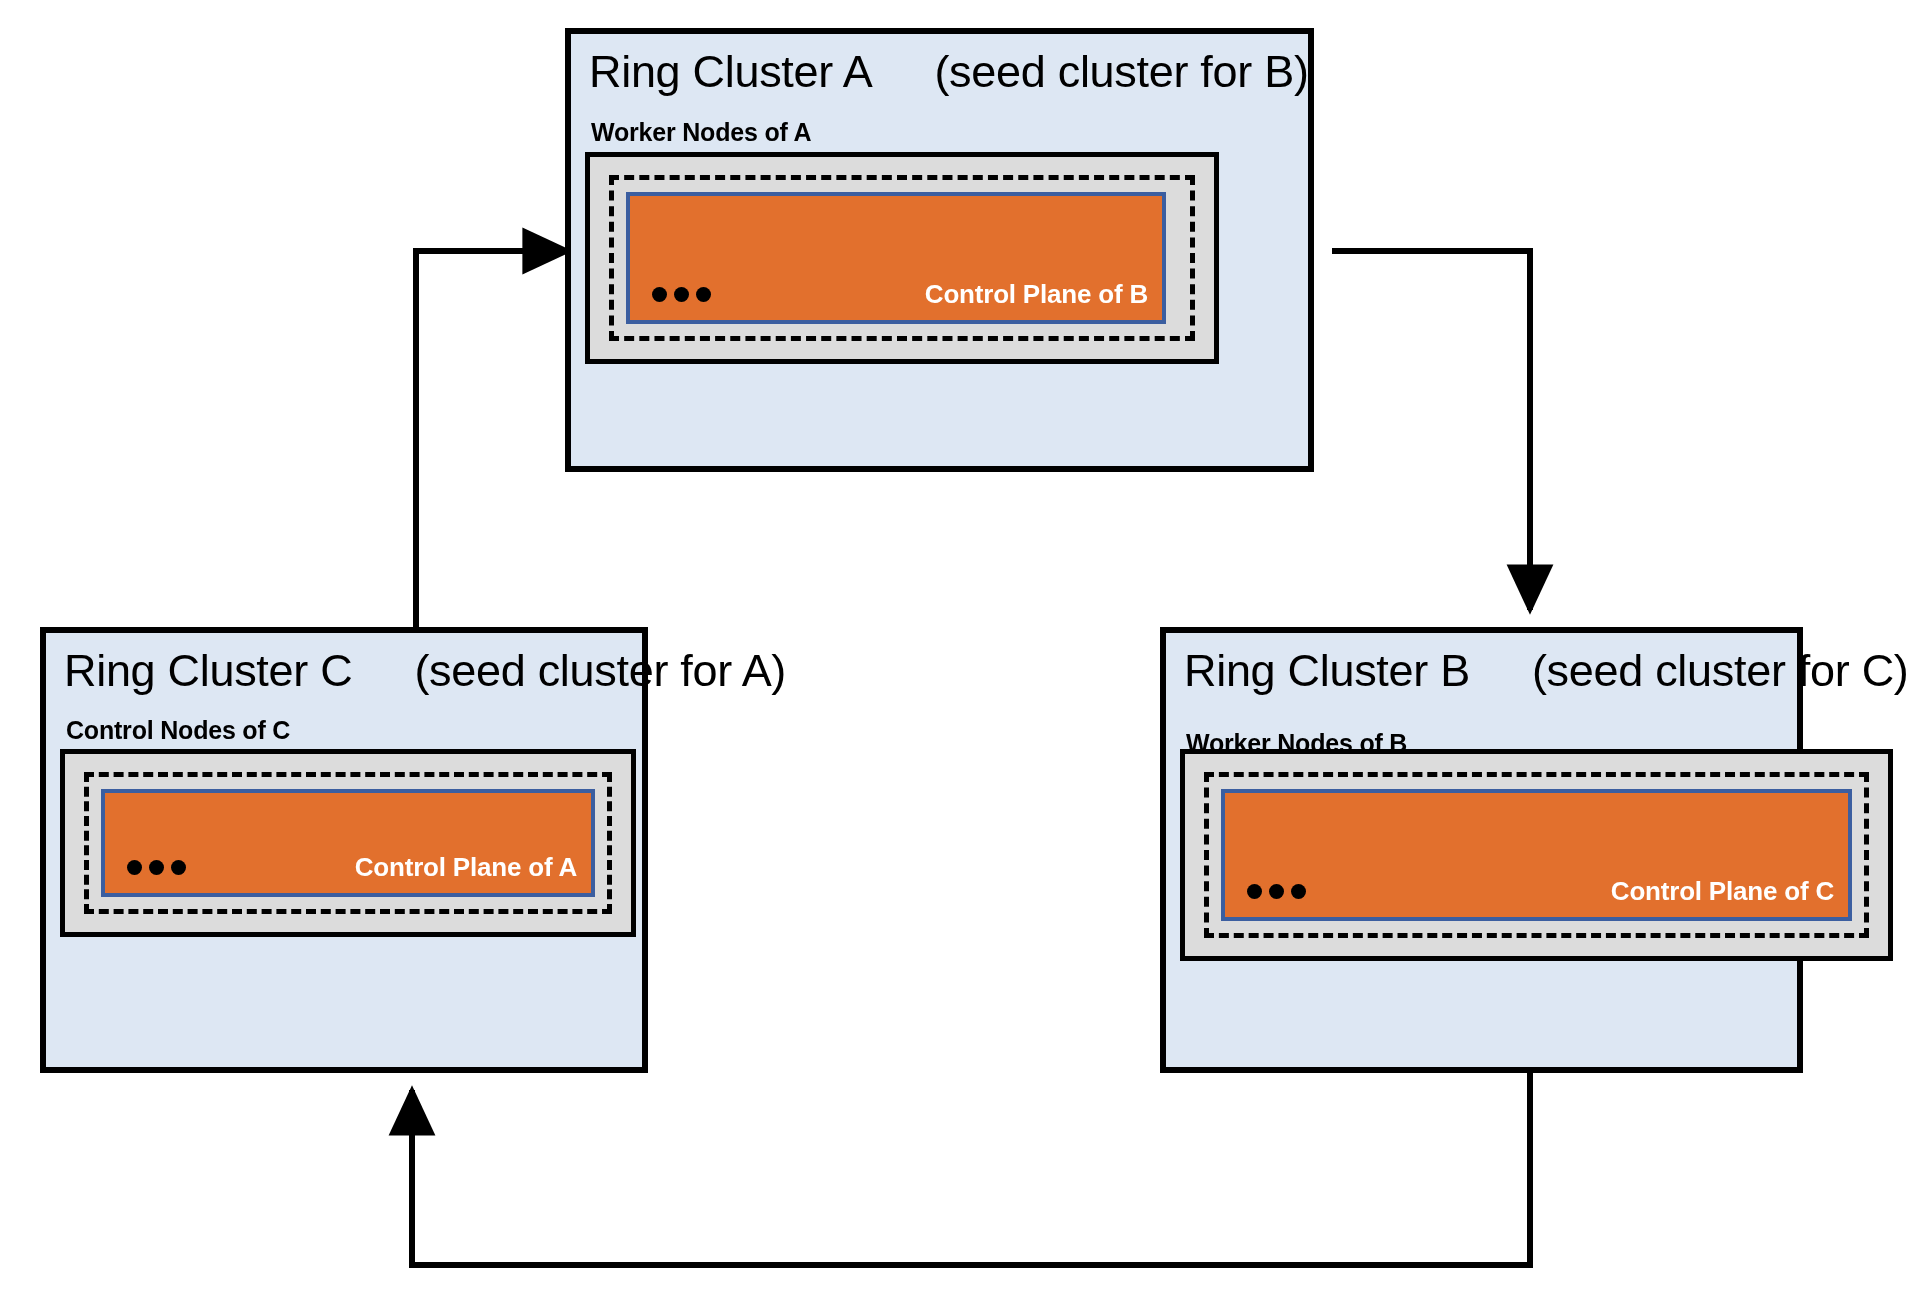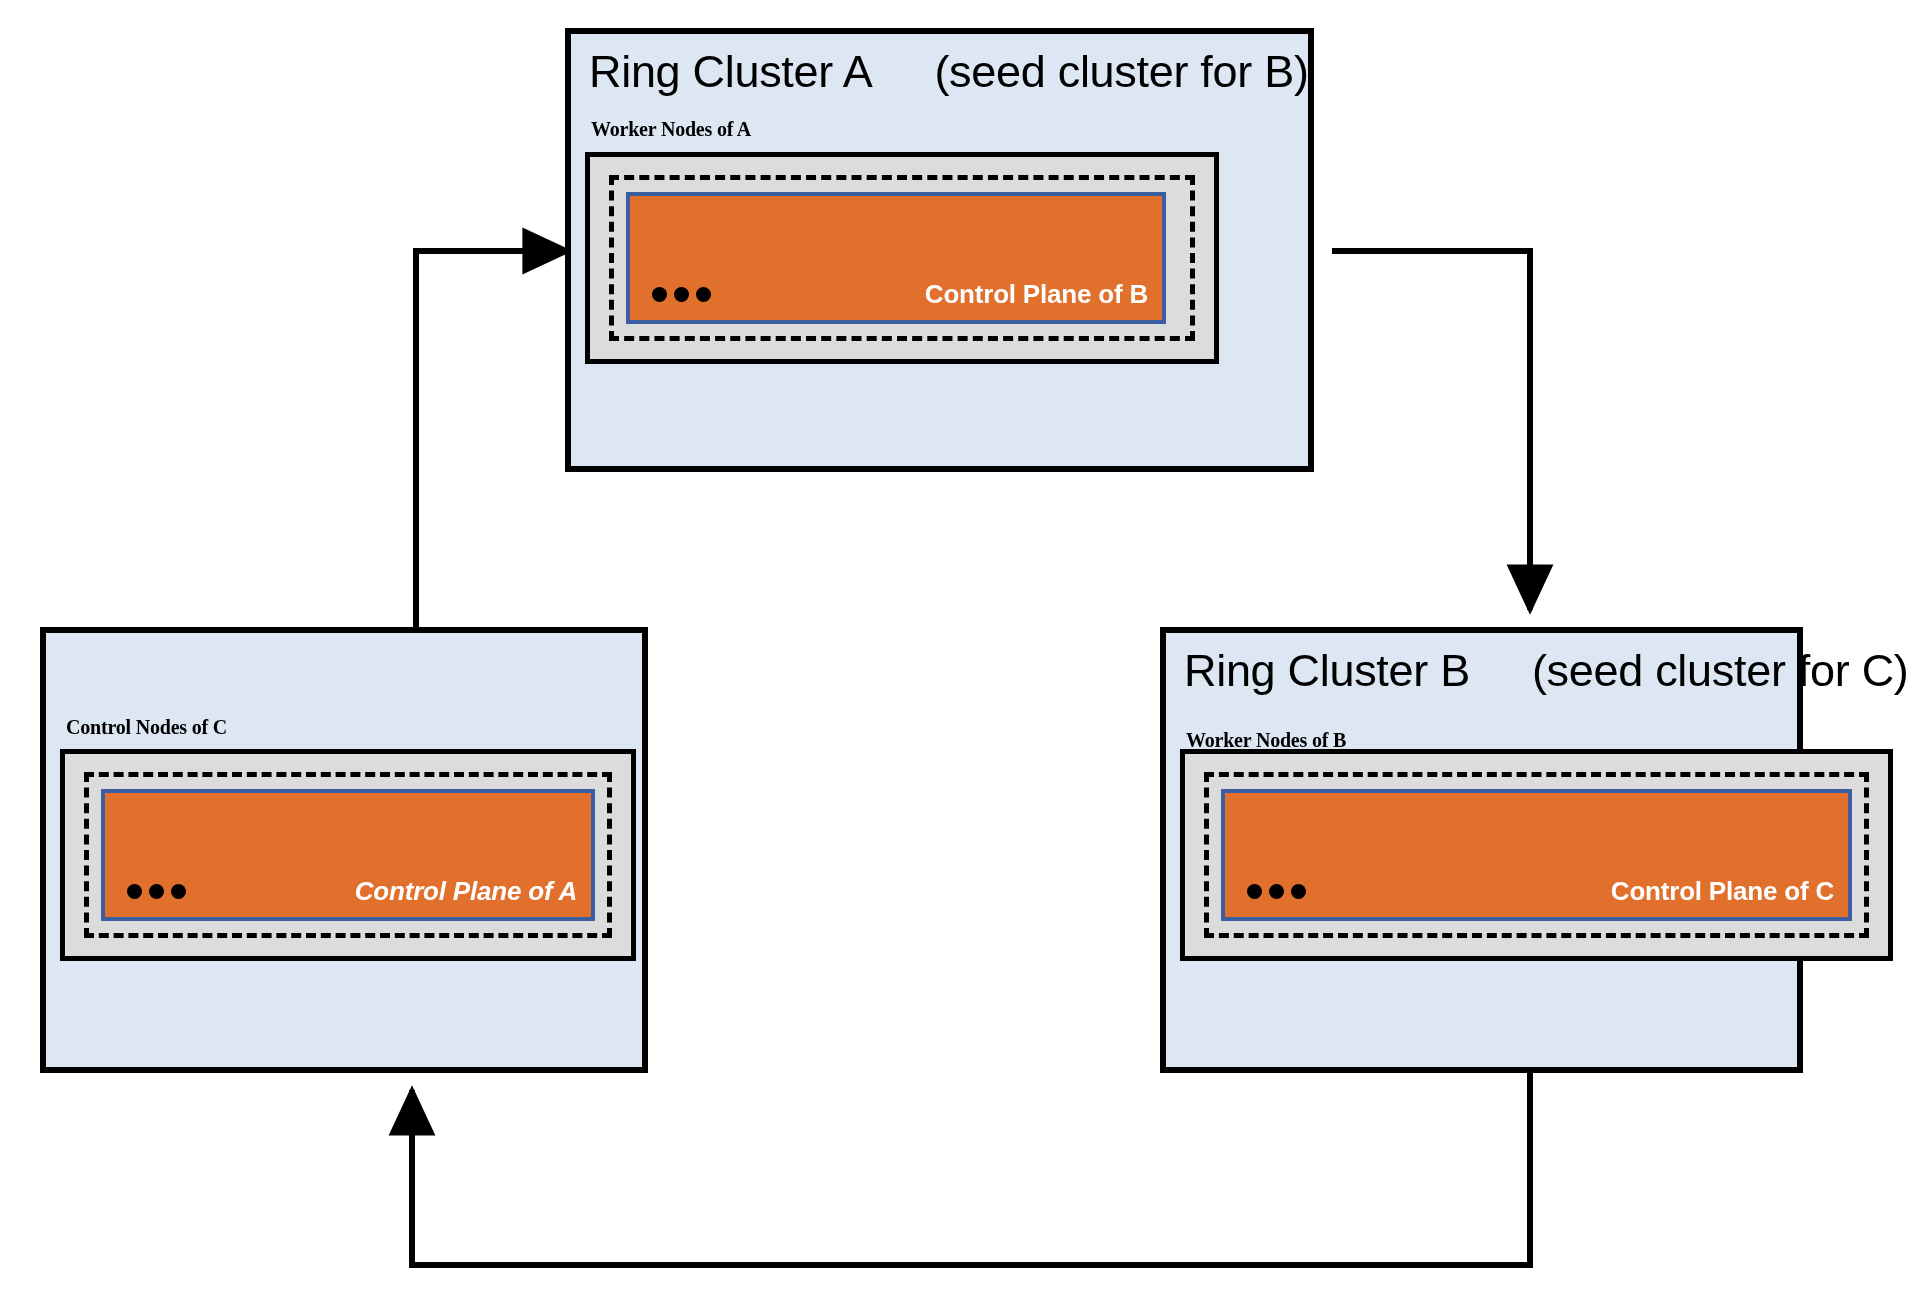--- a/index.html
+++ b/index.html
@@ -27,26 +27,25 @@
     white-space:nowrap;
     letter-spacing:-0.3px;
   }
   .cluster-title .seed{
     display:inline-block;
     margin-left:62px;
   }
   .worker-label{
     position:absolute;
     left:20px;
-    font-size:20px;
+    font-size:25px;
     font-weight:bold;
     color:#000000;
     white-space:nowrap;
     letter-spacing:-0.2px;
-    font-family:Liberation Serif, serif;
   }
   
   .worker-box{
     position:absolute;
     background:#dcdcdc;
     border:5px solid #000000;
     box-sizing:border-box;
   }
   
   .dashed-box{
@@ -124,24 +123,27 @@
               <i></i>
               <i></i>
           </div>
           <div class="cp-label">Control Plane of B</div>
         </div>
       </div>
     </div>
   </div>
 
   <div class="cluster" style="left:40px;top:627px;width:608px;height:446px;">
+    <div class="cluster-title">
+      <span>Ring Cluster C</span><span class="seed">(seed cluster for A)</span>
+    </div>
 
     <div class="worker-label" style="top:83px;">Control Nodes of C</div>
 
-    <div class="worker-box" style="left:14px;top:116px;width:576px;height:212px;font-style:italic;">
+    <div class="worker-box" style="left:14px;top:116px;width:576px;height:188px;">
       <div class="dashed-box" style="left:19px;top:18px;right:19px;bottom:18px;">
         <div class="control-plane" style="left:12px;top:12px;right:12px;bottom:12px;">
           <div class="dots">
             <i></i>
               <i></i>
               <i></i>
           </div>
           <div class="cp-label">Control Plane of A</div>
         </div>
       </div>

